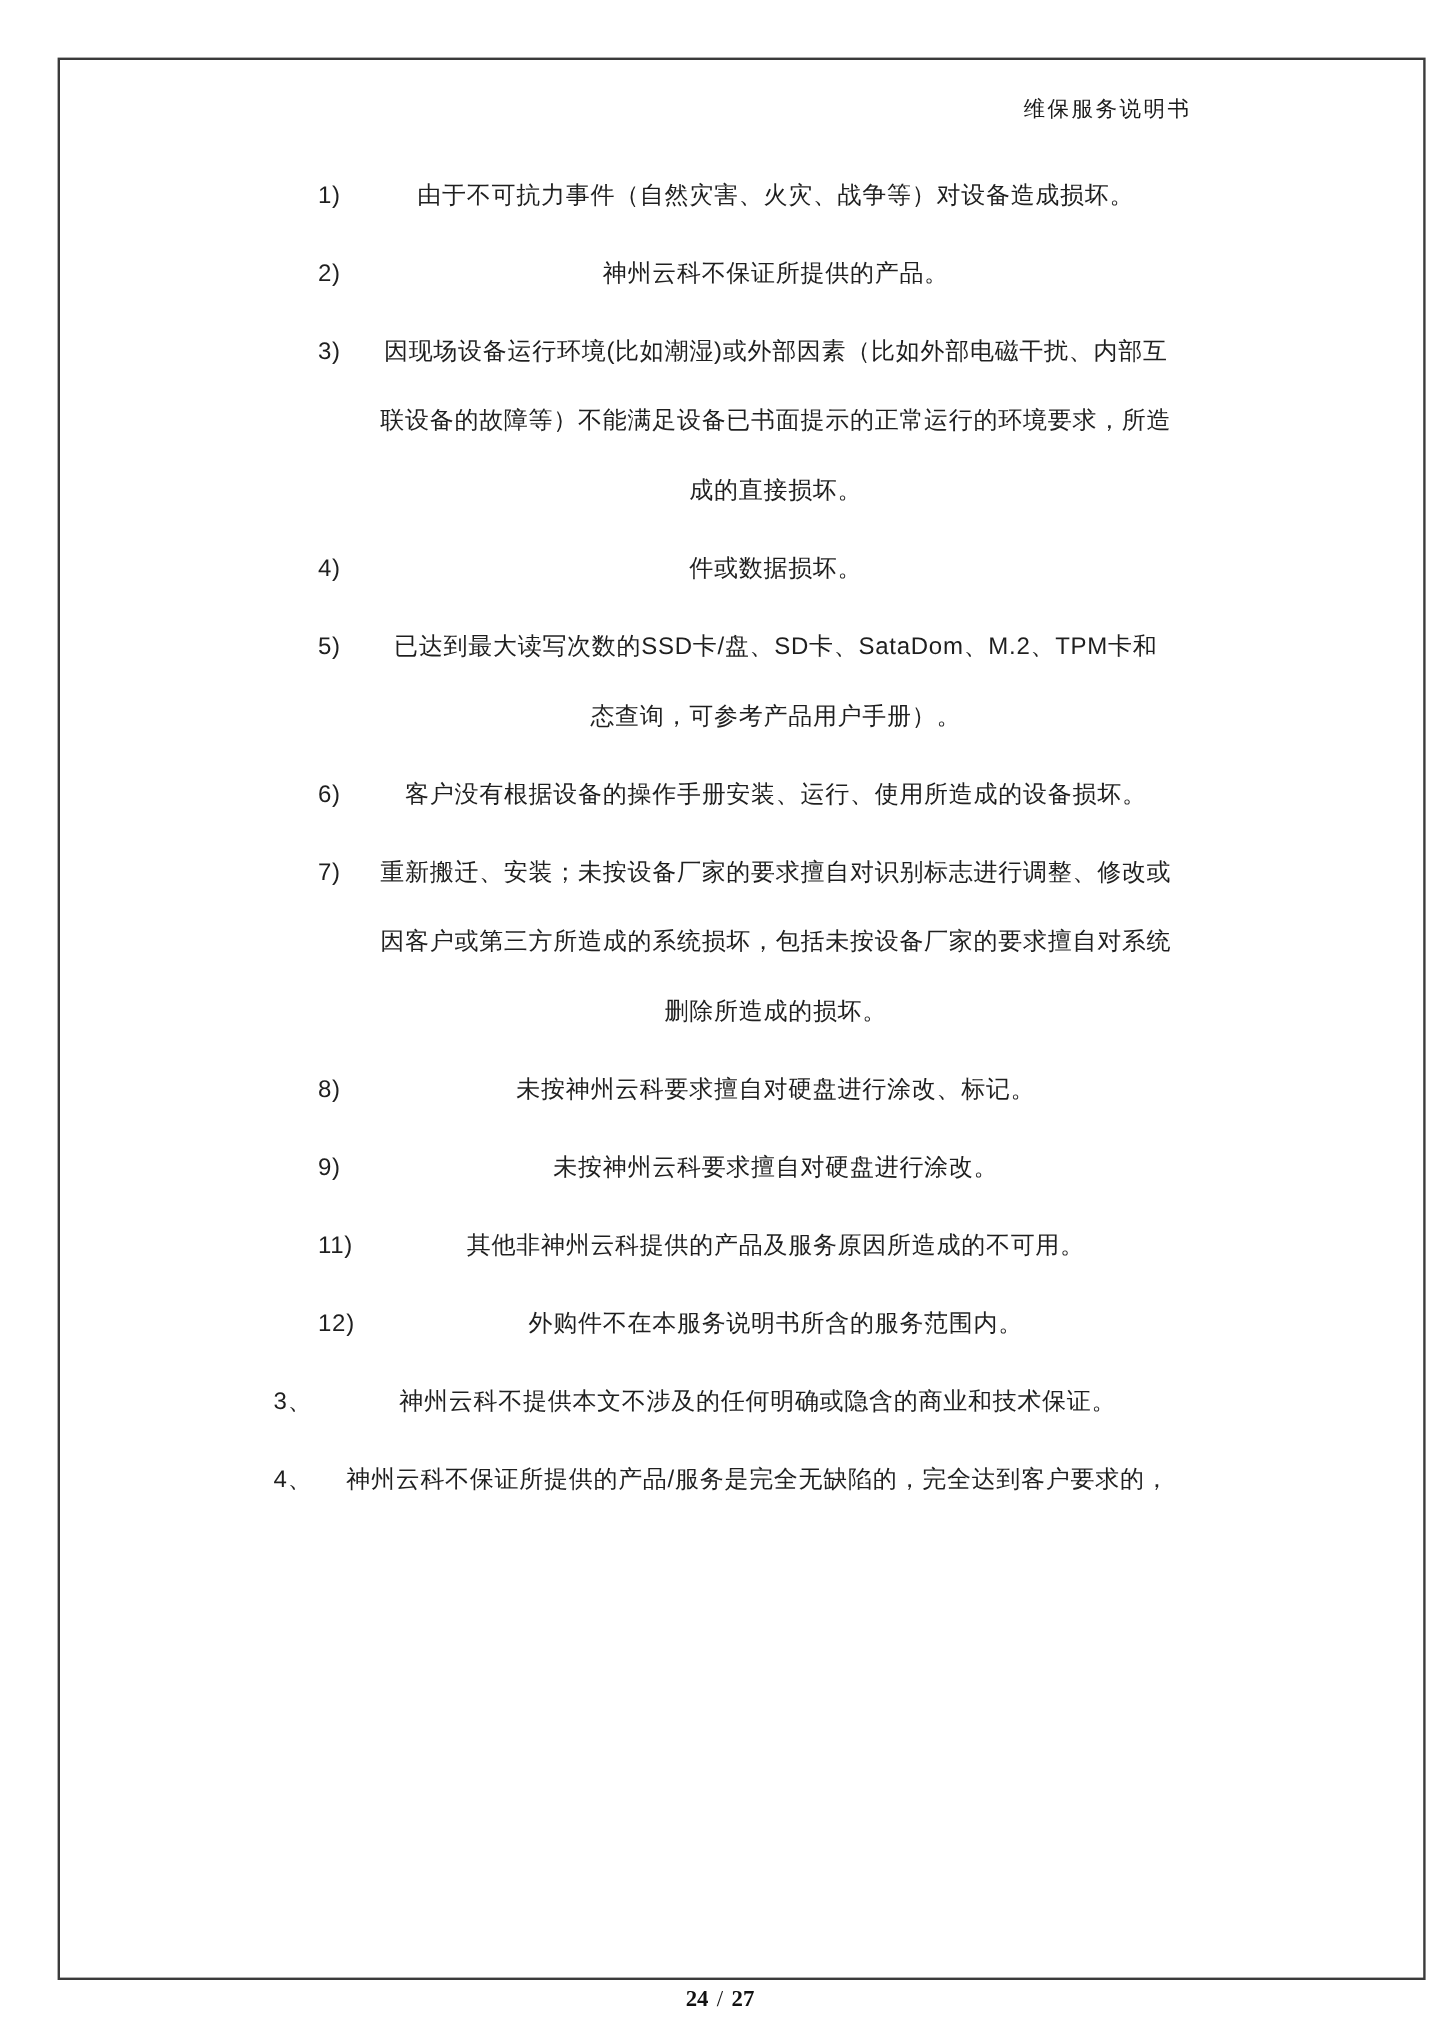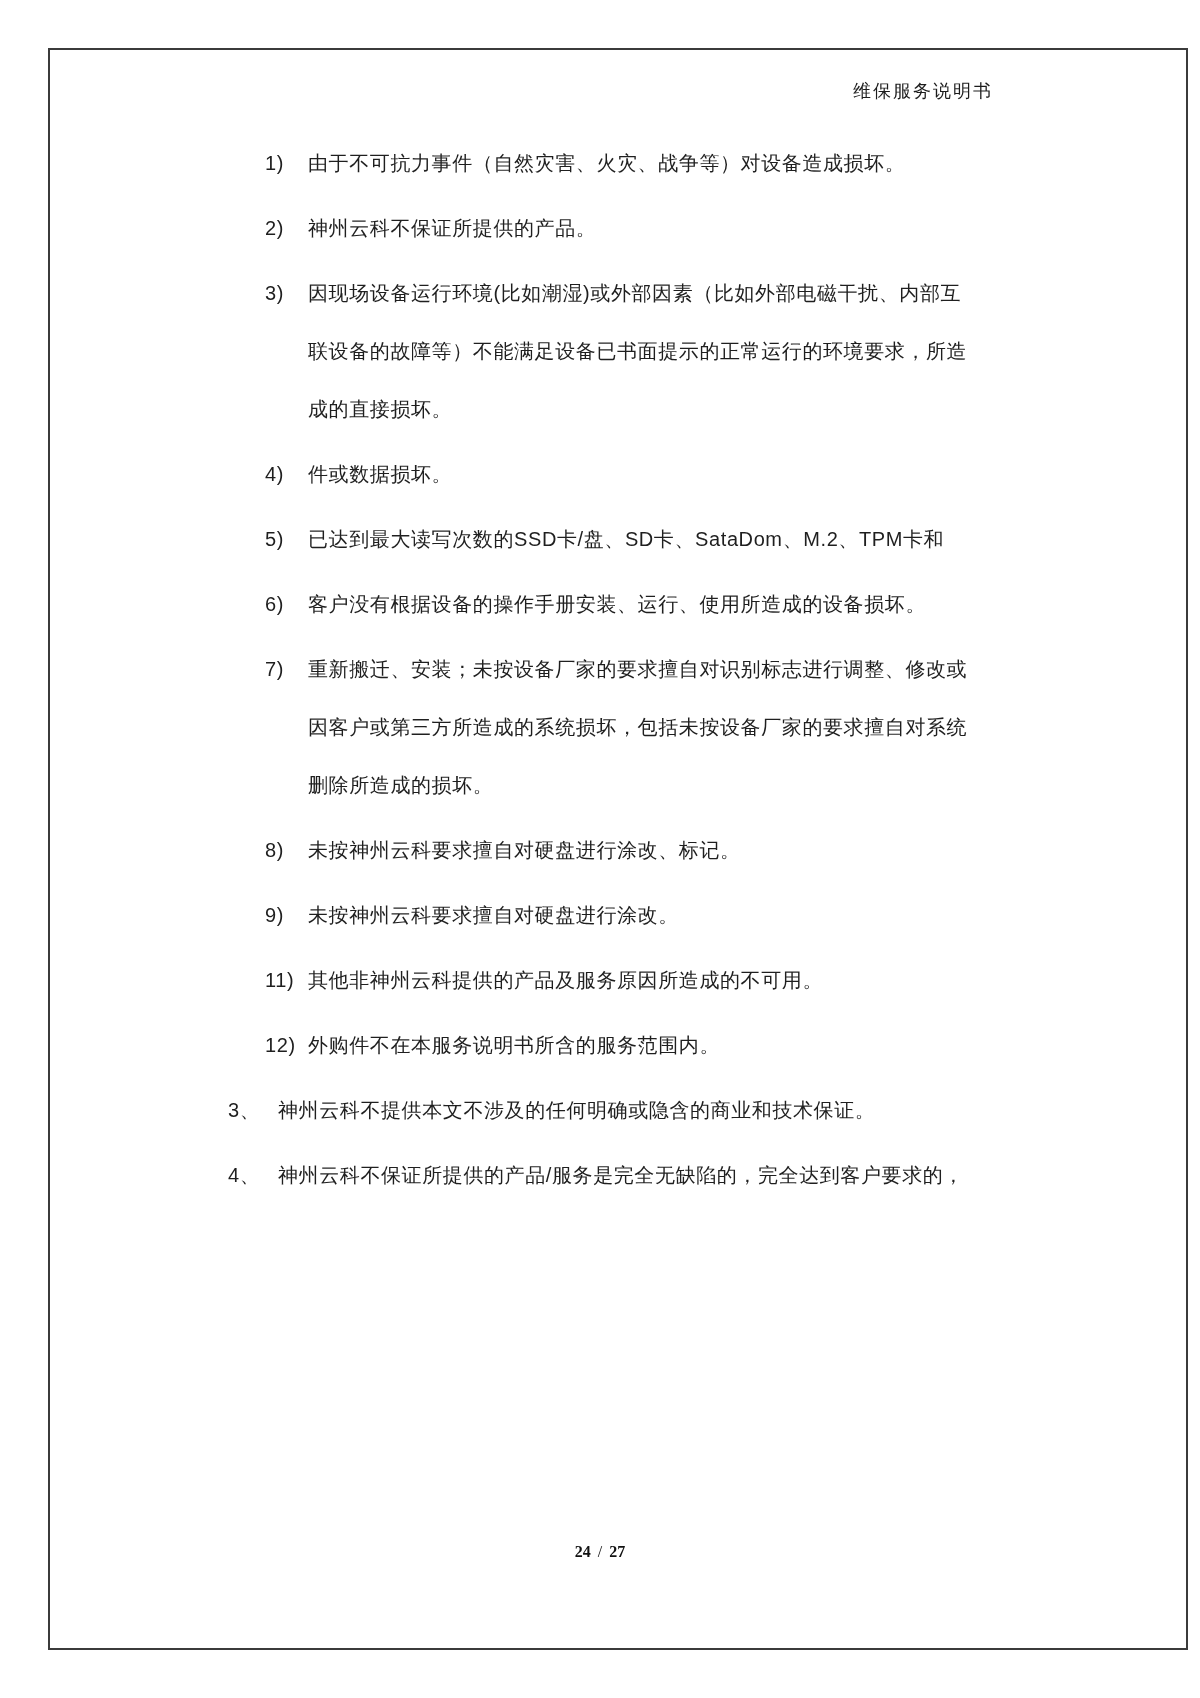--- a/index.html
+++ b/index.html
@@ -46,32 +46,32 @@
     flex:0 0 43px;
     line-height:58px;
     white-space:nowrap;
   }
   .item.top{
     margin-left:-37px;
   }
   .item.top .num{
     flex-basis:50px;
   }
-  .item .lines{flex:1 1 auto;min-width:0;}
+  .item .lines{flex:1 1 auto;min-width:0;text-align:center;}
   .line{
     line-height:58px;
     white-space:nowrap;
   }
   .footer{
     position:absolute;
-    left:0;top:1543px;
+    left:0;top:1656px;
     width:1200px;
     text-align:center;
     font-family:"Liberation Serif","DejaVu Serif",serif;
-    font-size:16px;
+    font-size:19px;
     color:#111111;
   }
   .footer .pg{font-weight:bold;}
   .footer .sep{font-weight:normal;margin:0 7px;}
 </style>
 </head>
 <body>
 
 <div class="page">
   <div class="border-frame"></div>
@@ -102,20 +102,21 @@
       <div class="item sub">
         <span class="num">4)</span>
         <div class="lines">
           <div class="line">件或数据损坏。</div>
         </div>
       </div>
       <div class="item sub">
         <span class="num">5)</span>
         <div class="lines">
           <div class="line">已达到最大读写次数的SSD卡/盘、SD卡、SataDom、M.2、TPM卡和</div>
+          <div class="line">态查询，可参考产品用户手册）。</div>
         </div>
       </div>
       <div class="item sub">
         <span class="num">6)</span>
         <div class="lines">
           <div class="line">客户没有根据设备的操作手册安装、运行、使用所造成的设备损坏。</div>
         </div>
       </div>
       <div class="item sub">
         <span class="num">7)</span>

